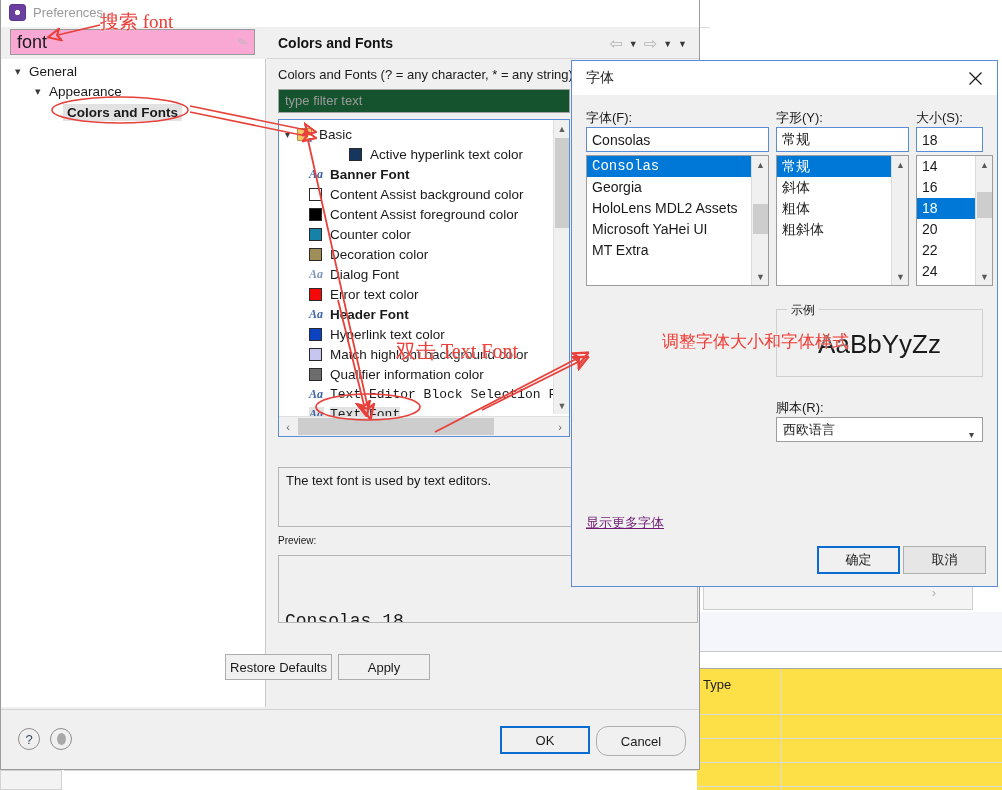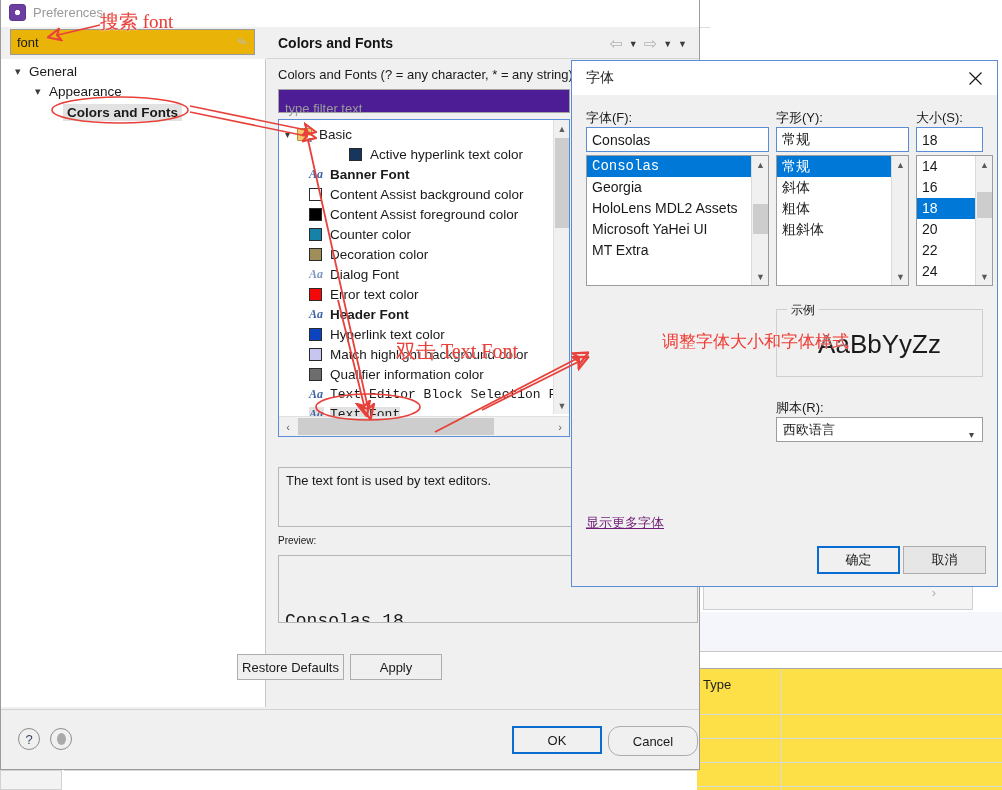--- a/index.html
+++ b/index.html
@@ -81,22 +81,22 @@
     border:1px solid #5b3590; margin-right:7px; position:relative;
   }
   .prefs-title .app-icon::after{
     content:""; position:absolute; left:5px; top:5px; width:5px; height:5px;
     background:#fff; border-radius:50%;
   }
   .prefs-title .t { font-size:13px; color:#9a9a9a; }
 
   .search-row { position:absolute; left:9px; top:32px; width:245px; height:26px; }
   .search-input {
-    width:100%; height:100%; border:1px solid #9a9a9a; background:#eab308;
-    font-size:13px; padding:0 26px 0 6px; color:#1a1a1a; outline:none;
+    width:100%; height:100%; border:1px solid #9a9a9a; background:#f9a8d4;
+    font-size:18px; padding:0 26px 0 6px; color:#1a1a1a; outline:none;
     font-family:"Liberation Sans", sans-serif;
   }
   .search-clear {
     position:absolute; right:5px; top:5px; width:15px; height:15px;
     color:#b9b9b9; font-size:12px;
     display:flex; align-items:center; justify-content:center;
     transform:rotate(-20deg);
   }
 
   .prefs-left {
@@ -119,22 +119,22 @@
     display:flex; align-items:center;
   }
   .cf-head .h { font-size:14px; font-weight:bold; color:#141414; margin-left:11px; }
   .cf-nav { position:absolute; right:12px; top:7px; display:flex; align-items:center; gap:6px; color:#b4b4b4; }
   .cf-nav .ar { font-size:16px; }
   .cf-nav .dd { font-size:9px; color:#3a3a3a; }
 
   .cf-desc { position:absolute; left:11px; top:40px; font-size:13px; color:#1a1a1a; }
   .cf-filter {
     position:absolute; left:11px; top:62px; width:292px; height:24px;
-    border:1px solid #a2a2a2; background:#4c1d95;
-    font-size:13px; color:#9b9b9b; padding:8px 6px; line-height:22px;
+    border:1px solid #a2a2a2; background:#14532d;
+    font-size:13px; color:#9b9b9b; padding:0 6px; line-height:22px;
   }
   .cf-tree {
     position:absolute; left:11px; top:92px; width:292px; height:318px;
     border:1px solid #5a8dd6; background:#ffffff; overflow:hidden;
   }
   .cf-tree-inner { position:absolute; left:0; top:0; right:16px; bottom:22px; }
   .ti { position:absolute; left:0; height:20px; display:flex; align-items:center; font-size:13.5px; color:#1a1a1a; white-space:nowrap; }
   .ti .sw { width:13px; height:13px; margin-right:8px; flex:0 0 auto; border:1px solid #2a2a2a; }
   .ti .aa { width:15px; margin-right:6px; flex:0 0 auto; font-size:12px; font-weight:bold; font-style:italic; color:#3c62a8; font-family:"Liberation Serif", serif; }
   .ti.root { left:6px; }
@@ -170,21 +170,21 @@
   .prev-box {
     position:absolute; left:11px; top:528px; width:420px; height:68px;
     border:1px solid #b6b6b6; background:#f0f0f0;
     font-family:"Liberation Mono", monospace; font-size:18px; color:#1a1a1a;
     padding:2px 6px; line-height:1.42; overflow:hidden; white-space:pre;
   }
 
   .btn {
     border:1px solid #adadad; background:#f0f0f0; font-size:13px; color:#1a1a1a;
     height:26px; display:flex; align-items:center; justify-content:center;
-    font-family:"Liberation Sans", sans-serif; cursor:default;margin-left:12px;
+    font-family:"Liberation Sans", sans-serif; cursor:default;
   }
   .btn.primary { border:2px solid #0a6cd0; }
   .btn-restore { position:absolute; left:224px; top:657px; width:107px; }
   .btn-apply   { position:absolute; left:337px; top:657px; width:92px; }
 
   .prefs-footer {
     position:absolute; left:0; right:0; bottom:0; height:60px;
     background:#f0f0f0; border-top:1px solid #d3d3d3;
   }
   .help-ico, .mode-ico {

